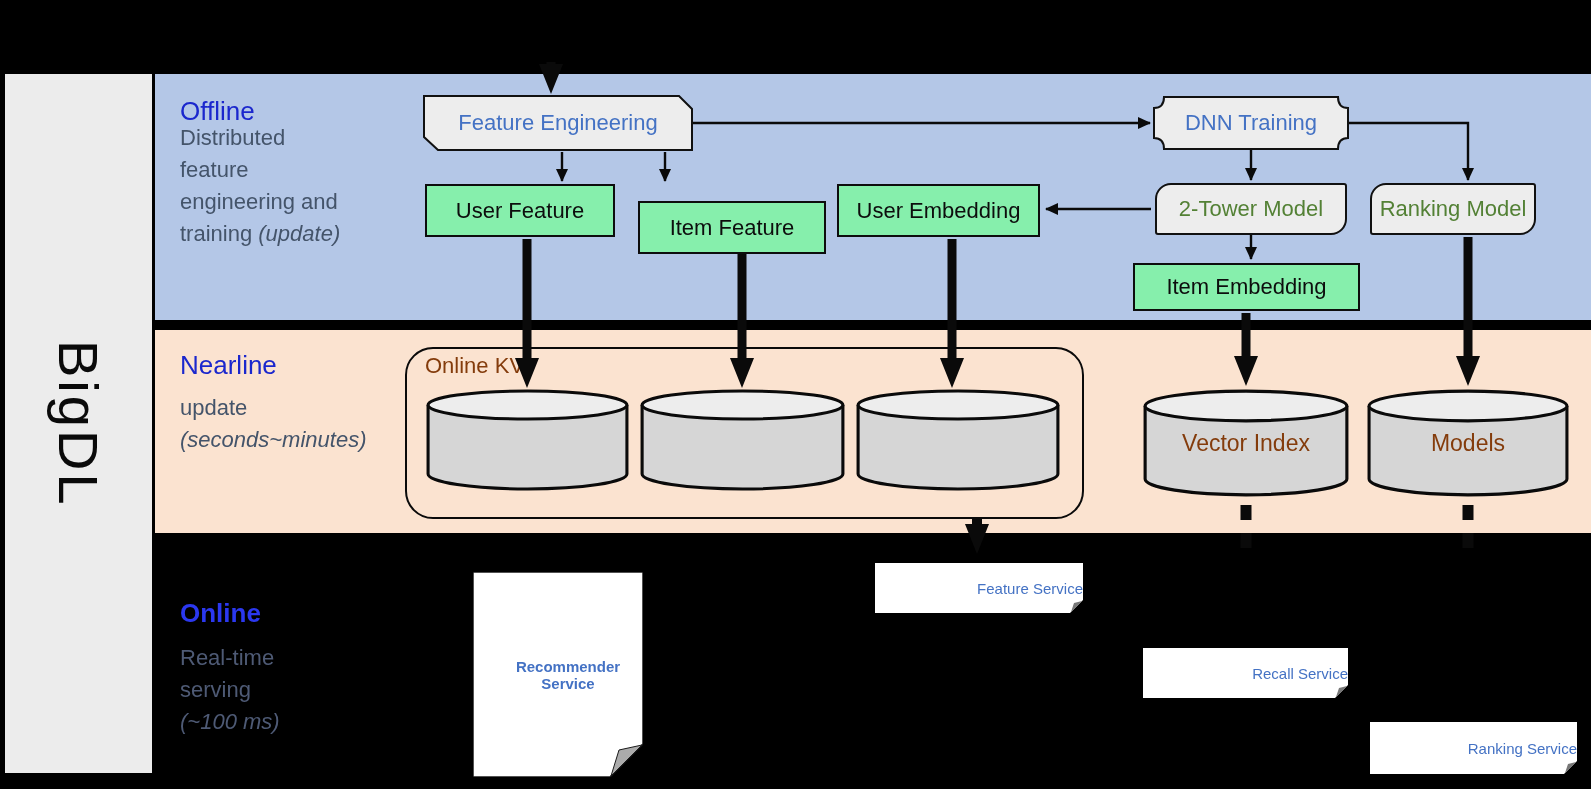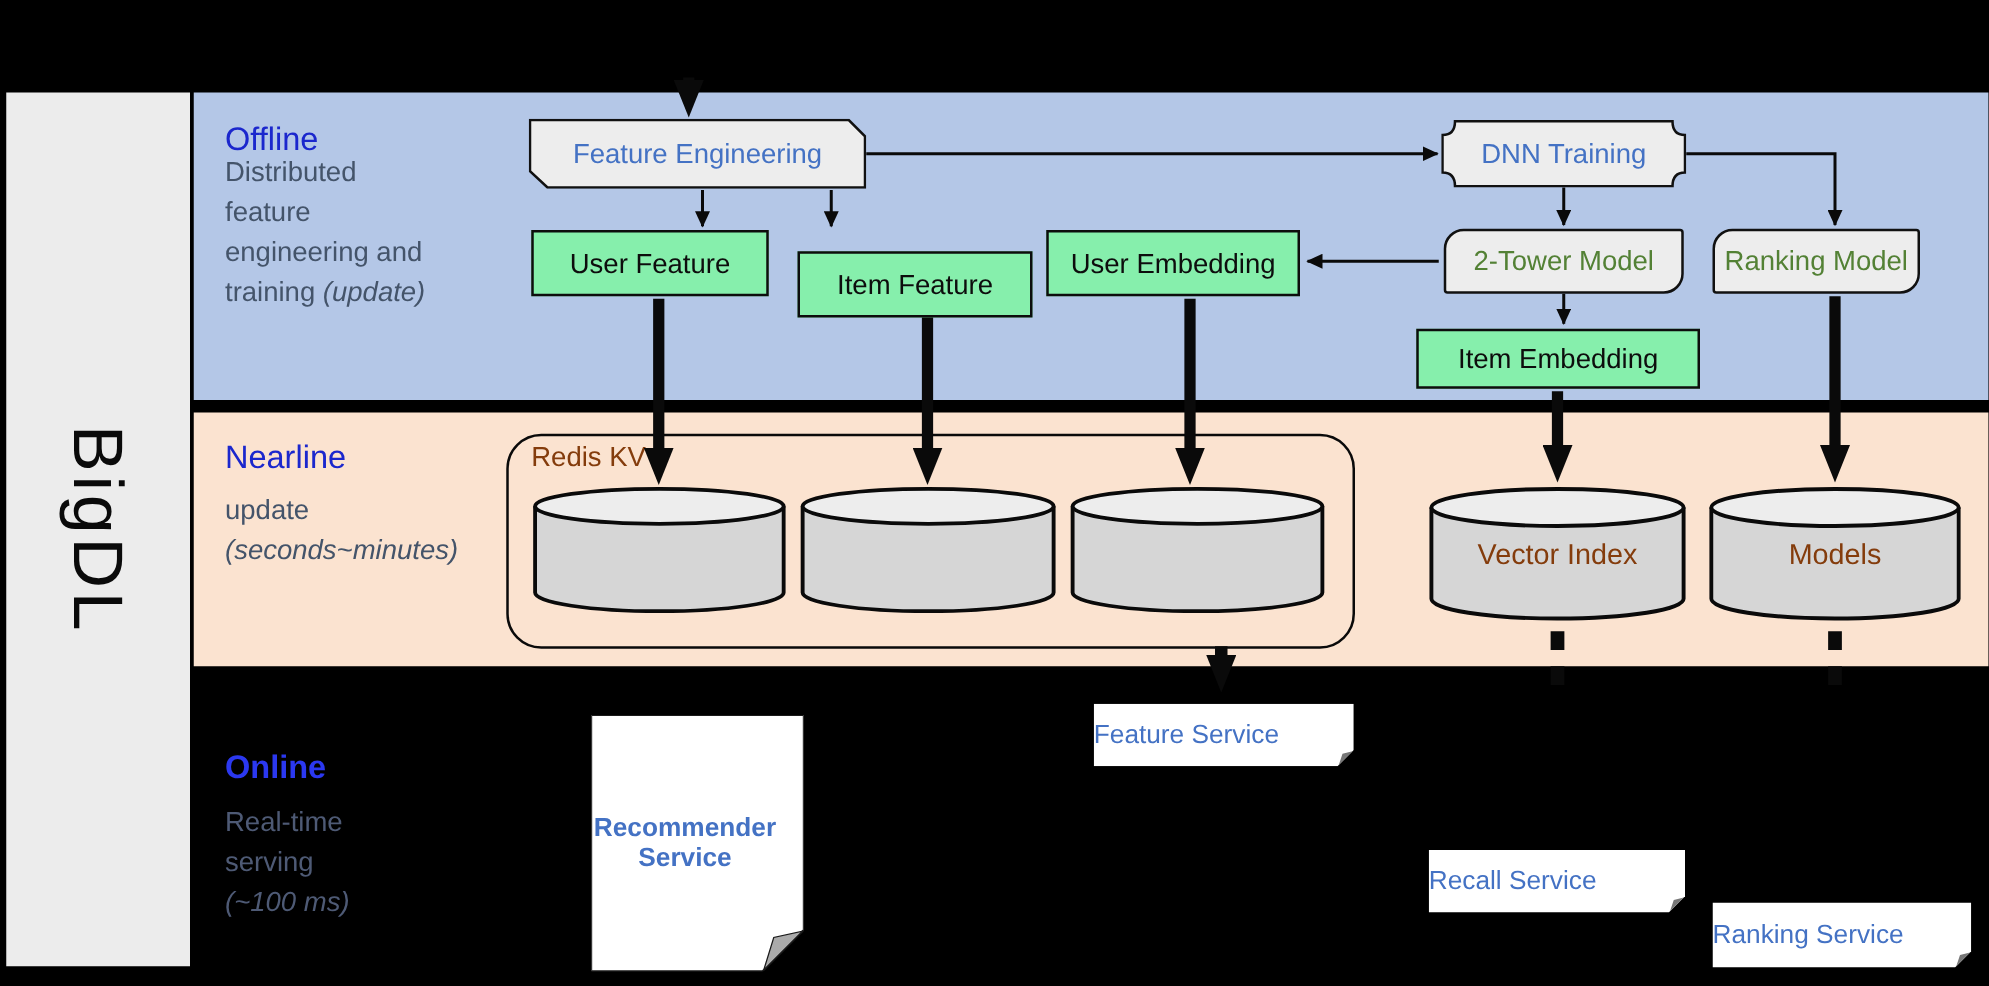--- a/index.html
+++ b/index.html
@@ -34,41 +34,41 @@
     border:2.5px solid #0a0a0a;border-radius:28px;background:transparent;}
   #redis-label{position:absolute;left:425px;top:353px;font-size:22px;color:#843c0c;}
   
   .cyl{position:absolute;}
   .cyl svg{position:absolute;left:0;top:0;width:100%;height:100%;}
   .cyl .cyl-label{position:absolute;left:0;top:38%;width:100%;text-align:center;font-size:23px;}
   
   #raw-data{position:absolute;left:295px;top:3px;width:512px;height:60px;}
   #raw-data .cyl-label{top:20px;color:#111;font-size:23px;}
   
-  .svc{position:absolute;display:flex;align-items:center;justify-content:flex-start;
-    font-size:21px;color:#4472c4;text-align:center;}
+  .svc{position:absolute;display:flex;align-items:center;justify-content:flex-end;
+    font-size:15px;color:#4472c4;text-align:center;}
   .svc svg{position:absolute;left:0;top:0;width:100%;height:100%;}
   .svc .lbl{position:relative;z-index:2;}
   #connectors{position:absolute;left:0;top:0;z-index:5;pointer-events:none;}
   .nodes-layer-item{z-index:6;}
 </style>
 </head>
 <body>
 
 <div id="canvas">
 
   <div id="band-offline" class="band"></div>
   <div id="band-nearline" class="band"></div>
 
   <div id="bigdl-bar">
     <div class="vtext">BigDL</div>
   </div>
 
   <div id="redis-box"></div>
-  <div id="redis-label">Redis KV</div>
+  <div id="redis-label">Online KV</div>
 
   <svg id="connectors" width="1591" height="789" viewBox="0 0 1591 789">
     <defs>
       <marker id="mThin" markerUnits="userSpaceOnUse" markerWidth="14" markerHeight="12" refX="12" refY="6" orient="auto">
           <path d="M0,0 L13,6 L0,12 Z" fill="#0a0a0a"></path>
         </marker>
       <marker id="mThick" markerUnits="userSpaceOnUse" markerWidth="32" markerHeight="24" refX="4" refY="12" orient="auto">
           <path d="M0,0 L30,12 L0,24 Z" fill="#0a0a0a"></path>
         </marker>
     </defs>
@@ -195,21 +195,21 @@
   </div>
 
   <div class="svc nodes-layer-item" style="left:875px;top:563px;width:208px;height:50px;">
     <svg viewBox="0 0 208 50" preserveAspectRatio="none">
       <path d="M0,0 H208 V37 L195,50 H0 Z" fill="#ffffff"></path>
       <path d="M207,38 L196,49 L199,40 Z" fill="#777"></path>
     </svg>
     <span class="lbl">Feature Service</span>
   </div>
 
-  <div class="svc nodes-layer-item" style="left:1143px;top:648px;width:205px;height:50px;margin-top:32px;">
+  <div class="svc nodes-layer-item" style="left:1143px;top:648px;width:205px;height:50px;">
     <svg viewBox="0 0 205 50" preserveAspectRatio="none">
       <path d="M0,0 H205 V37 L192,50 H0 Z" fill="#ffffff"></path>
       <path d="M204,38 L193,49 L196,40 Z" fill="#777"></path>
     </svg>
     <span class="lbl">Recall Service</span>
   </div>
 
   <div class="svc nodes-layer-item" style="left:1370px;top:722px;width:207px;height:52px;">
     <svg viewBox="0 0 207 52" preserveAspectRatio="none">
       <path d="M0,0 H207 V39 L194,52 H0 Z" fill="#ffffff"></path>

